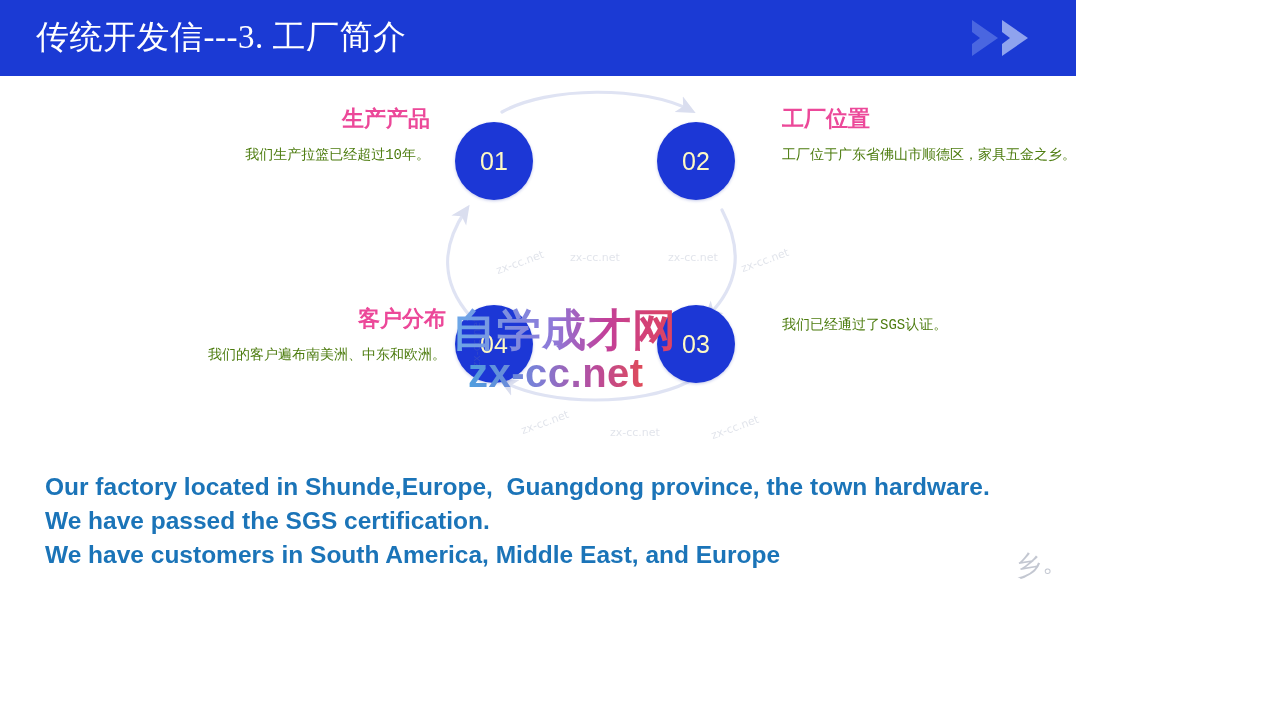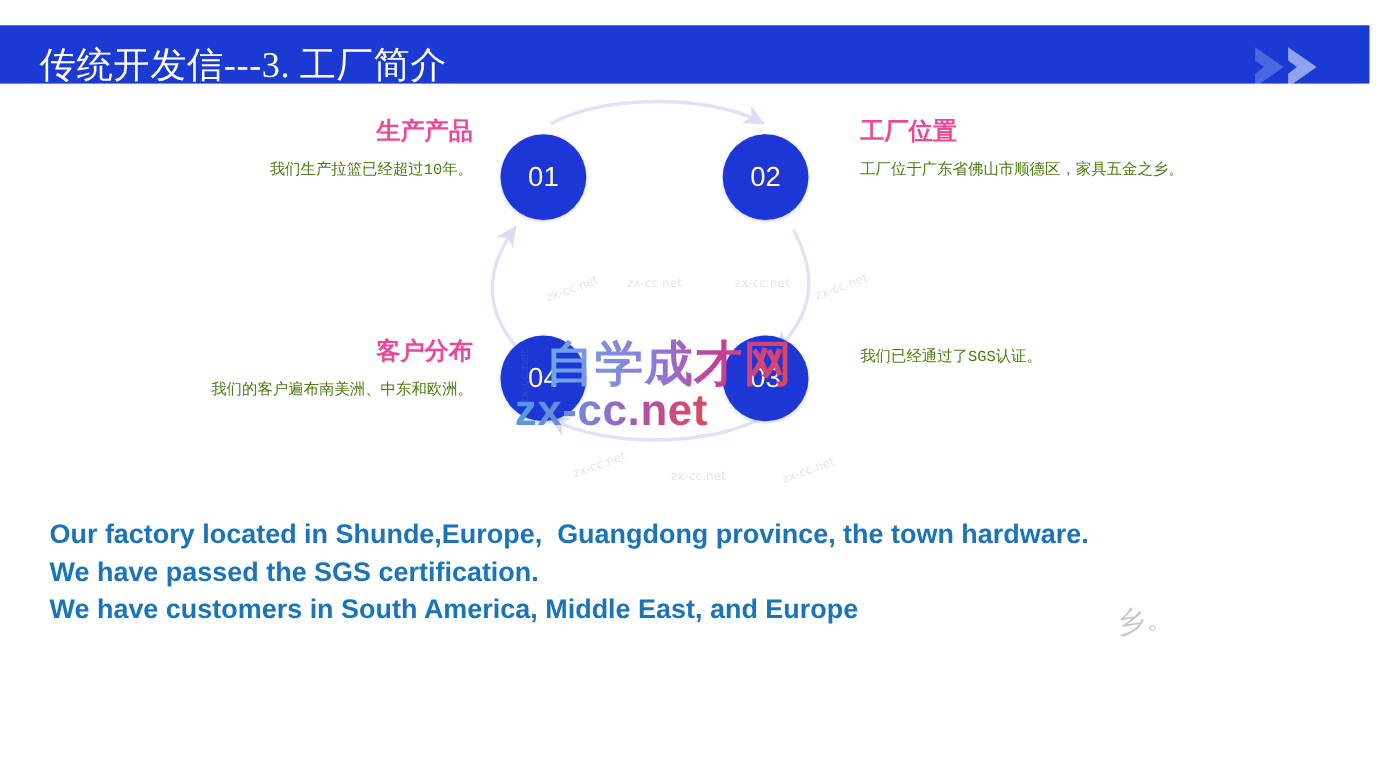--- a/index.html
+++ b/index.html
@@ -12,24 +12,23 @@
     height: 707px;
     overflow: hidden;
     font-family: "Liberation Sans", "DejaVu Sans", sans-serif;
     position: relative;
   }
 
   
   .slide-header {
     position: absolute;
     left: 0; top: 0;
-    width: 1245px;
+    width: 1076px;
     height: 76px;
     background: #1b3ad4;
-    margin-top: 23px;
   }
   .slide-title {
     position: absolute;
     left: 36px;
     top: 14px;
     font-family: "Liberation Serif", "DejaVu Serif", serif;
     font-size: 33px;
     line-height: 46px;
     color: #ffffff;
     letter-spacing: 0.5px;
@@ -92,21 +91,21 @@
     color: #4d7c0f;
     line-height: 31px;
     margin-top: 6px;
     font-family: Liberation Mono, monospace;
   }
   .q-left  { text-align: right; }
   .q-right { text-align: left; }
 
   .q1 { left: 60px;  top: 28px;  width: 370px; }
   .q2 { left: 782px; top: 28px;  width: 300px; }
-  .q4 { left: 60px;  top: 228px; width: 370px; }
+  .q4 { left: 76px;  top: 228px; width: 370px; }
   .q3 { left: 782px; top: 228px; width: 320px; }
 
   
   .english-block {
     position: absolute;
     left: 45px;
     top: 394px;
     width: 1100px;
     color: #1b74b8;
     font-size: 24.5px;
@@ -128,21 +127,20 @@
     position: absolute;
     left: 0; top: 0;
     font-size: 44px;
     font-weight: bold;
     font-family: "DejaVu Sans", sans-serif;
     background: linear-gradient(90deg, #6aa9e8 0%, #8f78d8 46%, #c2409a 68%, #e0435c 100%);
     -webkit-background-clip: text;
     background-clip: text;
     color: transparent;
     letter-spacing: 1px;
-    margin-left: 44px;
   }
   .wm-en {
     position: absolute;
     left: 16px; top: 50px;
     font-size: 40px;
     font-weight: bold;
     background: linear-gradient(90deg, #4f9ede 0%, #7d7ed6 40%, #b94b9c 72%, #e04a57 100%);
     -webkit-background-clip: text;
     background-clip: text;
     color: transparent;

